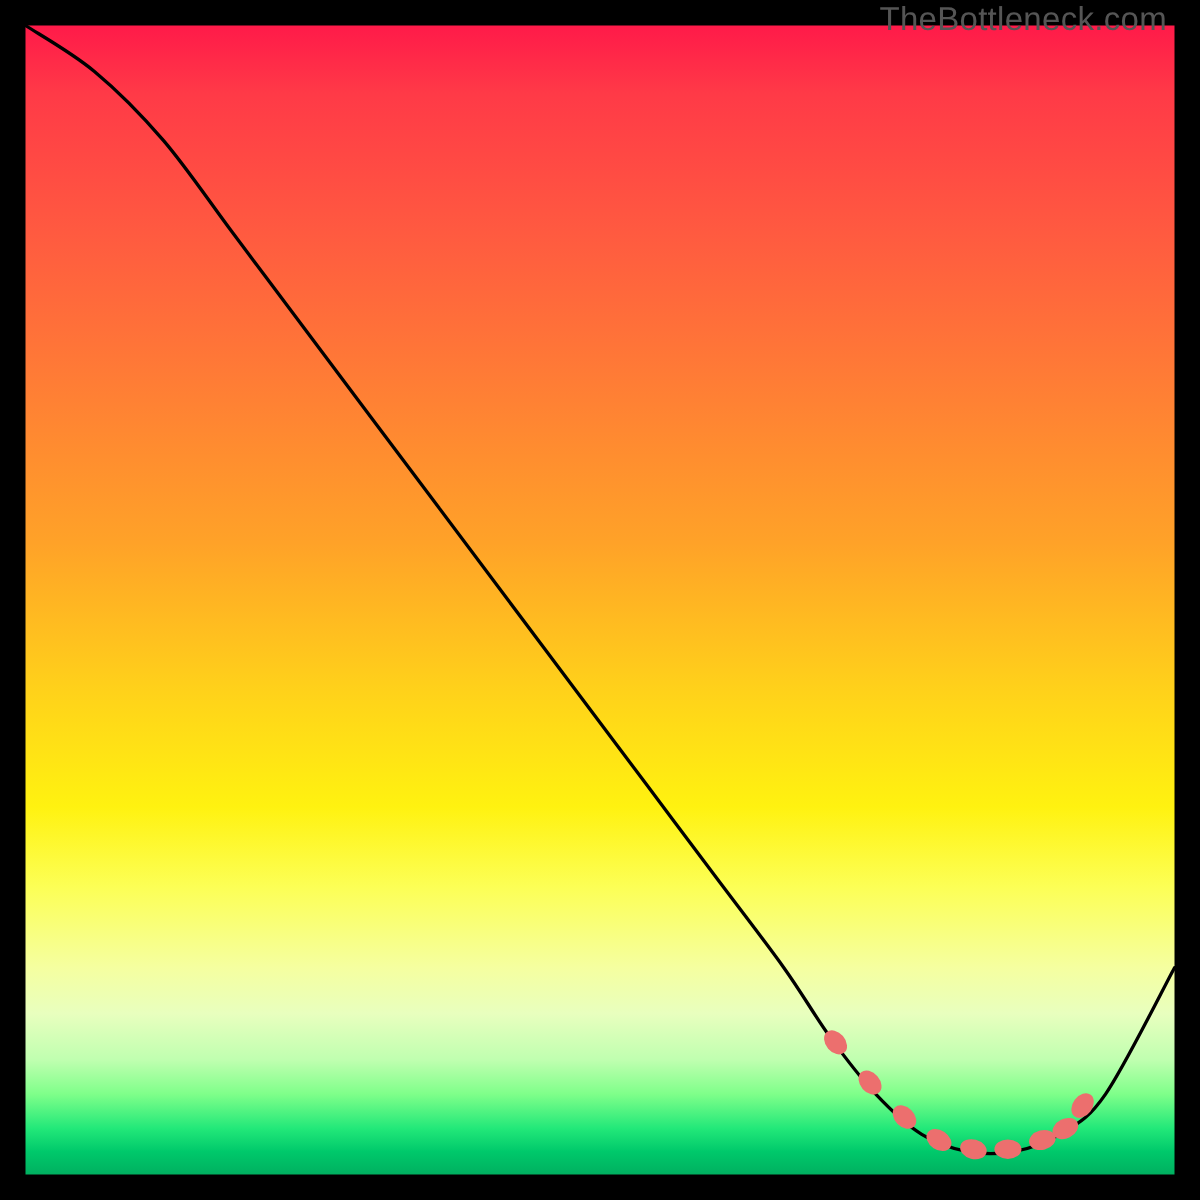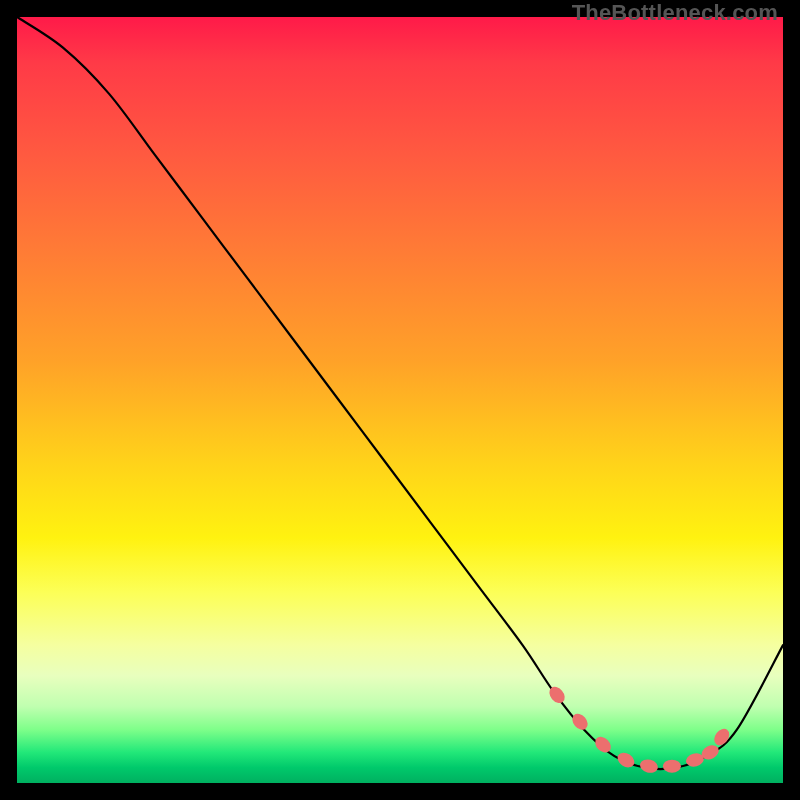--- a/index.html
+++ b/index.html
@@ -42,21 +42,21 @@
       #00c96b 98%,
       #00b060 100%
     );
   }
   .watermark {
     position: absolute;
     top: 0px;
     right: 22px;
     color: #555;
     font-size: 22px;
-    font-weight: 700;
+    font-weight: 400;
     letter-spacing: 0.2px;
     user-select: none;
   }
   svg.curve {
     position: absolute;
     left: 0;
     top: 0;
     width: 766px;
     height: 766px;
     overflow: visible;

